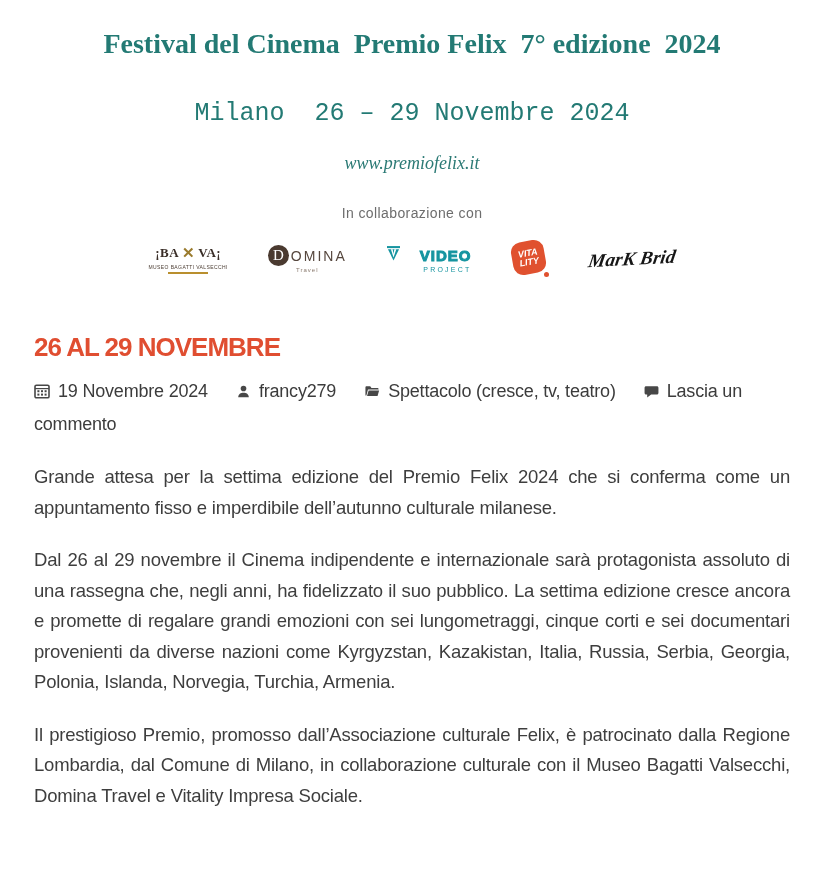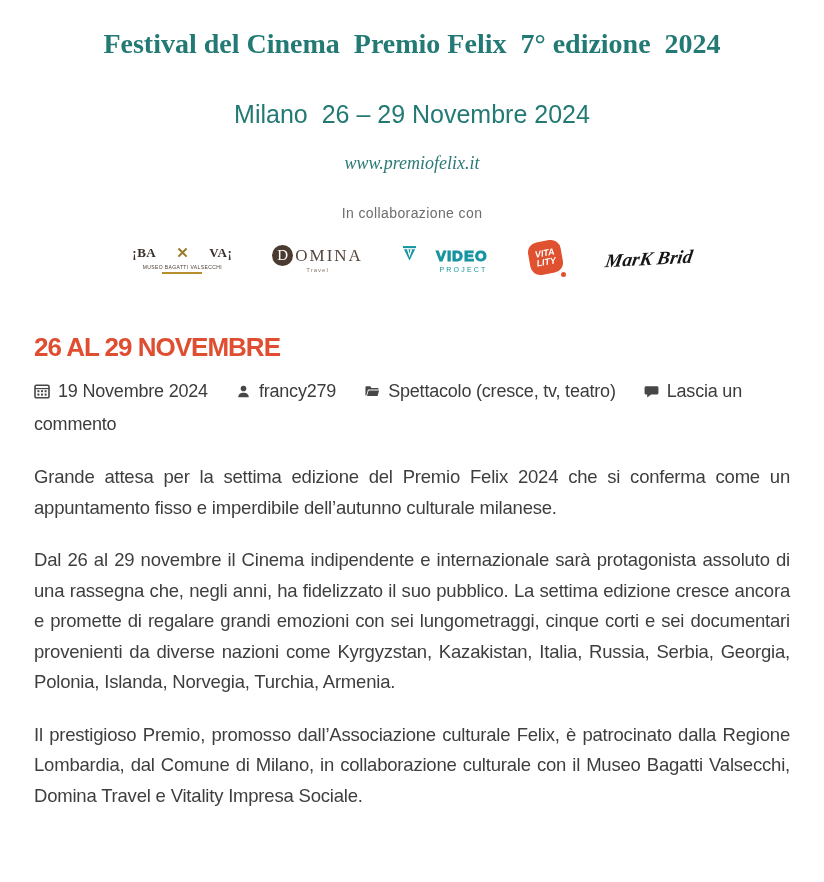--- a/index.html
+++ b/index.html
@@ -11,53 +11,53 @@
   }
   .content { width: 756px; margin: 0 auto; }
 
   
   .banner { text-align: center; padding-top: 26px; }
   .banner-title {
     font-family: "Liberation Serif", serif; font-weight: bold;
     color: #237a74; font-size: 28px; line-height: 36px; white-space: pre;
   }
   .banner-subtitle {
-    font-family: Liberation Sans, sans-serif; color: #237a74;
+    font-family: Liberation Mono, monospace; color: #237a74;
     font-size: 25px; line-height: 32px; margin-top: 36px; white-space: pre;
   }
   .banner-links { margin-top: 22px; text-align: center; }
   .banner-link {
     font-family: "Liberation Serif", serif; font-style: italic;
     color: #2b7a75; font-size: 18px; line-height: 23px;
   }
   .collab-label { margin-top: 30px; color: #6d6d6d; font-size: 14px; letter-spacing: .4px; }
   .logos-row {
     margin-top: 15px; display: flex; justify-content: center;
     align-items: center; gap: 40px; height: 46px;
   }
   
   .logo-bv { text-align: center; }
   .bv-top {
-    display: flex; align-items: center; justify-content: center; gap: 20px;
+    display: flex; align-items: center; justify-content: center; gap: 3px;
     font-family: "Liberation Serif", serif; font-weight: bold;
     font-size: 13px; color: #3a2e28; letter-spacing: .5px;
   }
   .bv-ornament { color: #9a7b2d; font-size: 15px; font-weight: bold; }
   .bv-caption { font-size: 5px; letter-spacing: .4px; color: #4a3c32; margin-top: 2px; }
   .bv-bar { width: 40px; height: 2px; background: #b98f2e; margin: 2px auto 0; }
   
   .logo-domina { text-align: center; }
   .domina-row { display: flex; align-items: center; justify-content: center; }
   .domina-circle {
     width: 21px; height: 21px; border-radius: 50%; background: #4a3a30;
     color: #fff; font-family: "Liberation Serif", serif; font-size: 15px;
     line-height: 21px; text-align: center; margin-right: 2px;
   }
   .domina-rest {
-    font-family: Liberation Serif, serif; font-size: 17px;
+    font-family: Liberation Sans, sans-serif; font-size: 14px;
     color: #55463d; letter-spacing: 2px; text-align: center;
   }
   .domina-caption { font-size: 6px; color: #8a7a6e; margin-top: 1px; letter-spacing: 1px; }
   
   .logo-video { text-align: center; }
   .video-row { display: flex; align-items: center; gap: 20px; }
   .video-word {
     font-size: 15px; font-weight: bold; color: #1694a0; letter-spacing: 1px;
     -webkit-text-stroke: 1px #1694a0;
   }

